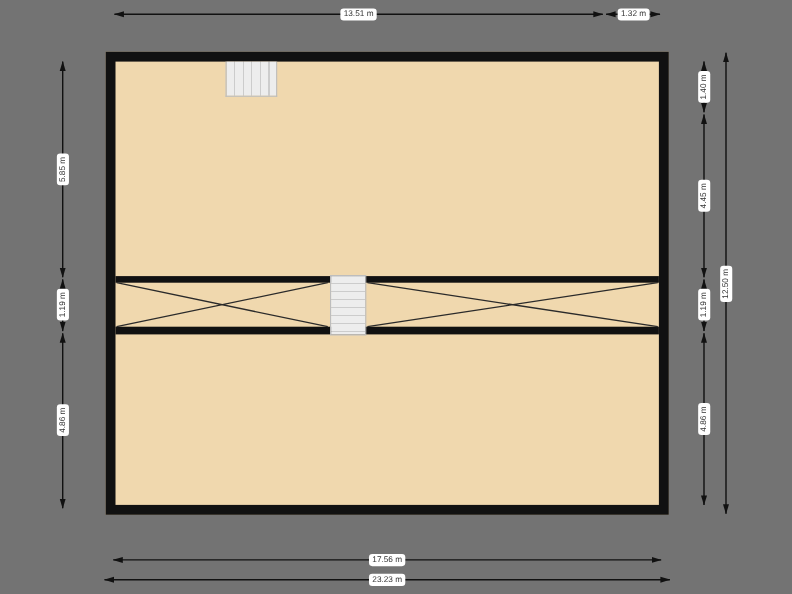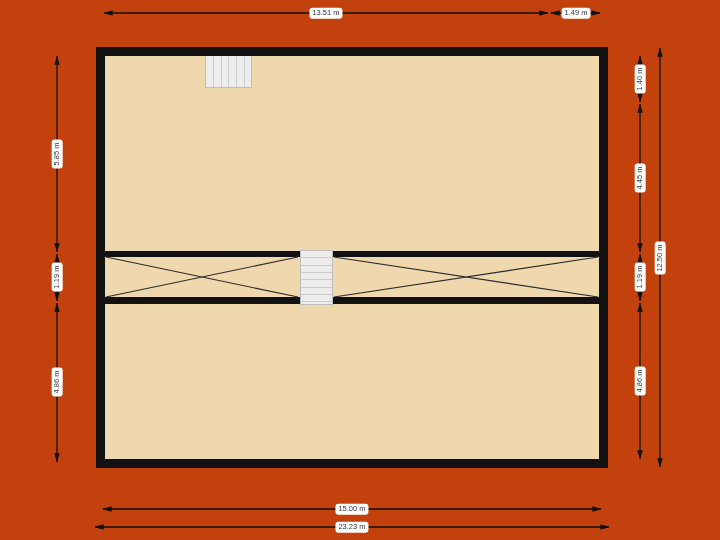--- a/index.html
+++ b/index.html
@@ -1,17 +1,17 @@
 <!DOCTYPE html>
 <html style="--floor-fill: #f0d8ae; --wall: #111111; --stair-fill: #ededed; --dimension-text: #333333;"><head>
 <meta charset="utf-8">
 <style>
   html,body{margin:0;padding:0;background:#fff;}
   .canvas{
-    position:relative;width:720px;height:540px;background:#c2410c;overflow:hidden;
+    position:relative;width:720px;height:540px;background:#737373;overflow:hidden;
     font-family:"Liberation Sans",sans-serif;
   }
   .plan{
     position:absolute;left:96px;top:47px;width:512px;height:421px;
     box-sizing:border-box;border:9px solid var(--wall,#111);
     background:var(--floor-fill,#f0d8ae);
   }
   .band-line{
     position:absolute;background:var(--wall,#111);left:105px;width:494px;z-index:2;
   }
@@ -78,28 +78,28 @@
       <line x1="640" y1="104" x2="640" y2="252"></line>
       <line x1="640" y1="254" x2="640" y2="301"></line>
       <line x1="640" y1="303" x2="640" y2="459"></line>
       <line x1="660" y1="48" x2="660" y2="467"></line>
       <line x1="103" y1="509" x2="601" y2="509"></line>
       <line x1="95" y1="527" x2="609" y2="527"></line>
     </g>
   </svg>
 
   <span class="label h" style="left:326px;top:13px">13.51 m</span>
-  <span class="label h" style="left:576px;top:13px">1.49 m</span>
+  <span class="label h" style="left:576px;top:13px">1.32 m</span>
 
   <span class="label v" style="left:57px;top:154px">5.85 m</span>
   <span class="label v" style="left:57px;top:277px">1.19 m</span>
   <span class="label v" style="left:57px;top:382px">4.86 m</span>
 
   <span class="label v" style="left:640px;top:79px">1.40 m</span>
   <span class="label v" style="left:640px;top:178px">4.45 m</span>
   <span class="label v" style="left:640px;top:277px">1.19 m</span>
   <span class="label v" style="left:640px;top:381px">4.86 m</span>
   <span class="label v" style="left:660px;top:258px">12.50 m</span>
 
-  <span class="label h" style="left:352px;top:509px">15.00 m</span>
+  <span class="label h" style="left:352px;top:509px">17.56 m</span>
   <span class="label h" style="left:352px;top:527px">23.23 m</span>
 
 </div>
 
 </body></html>

